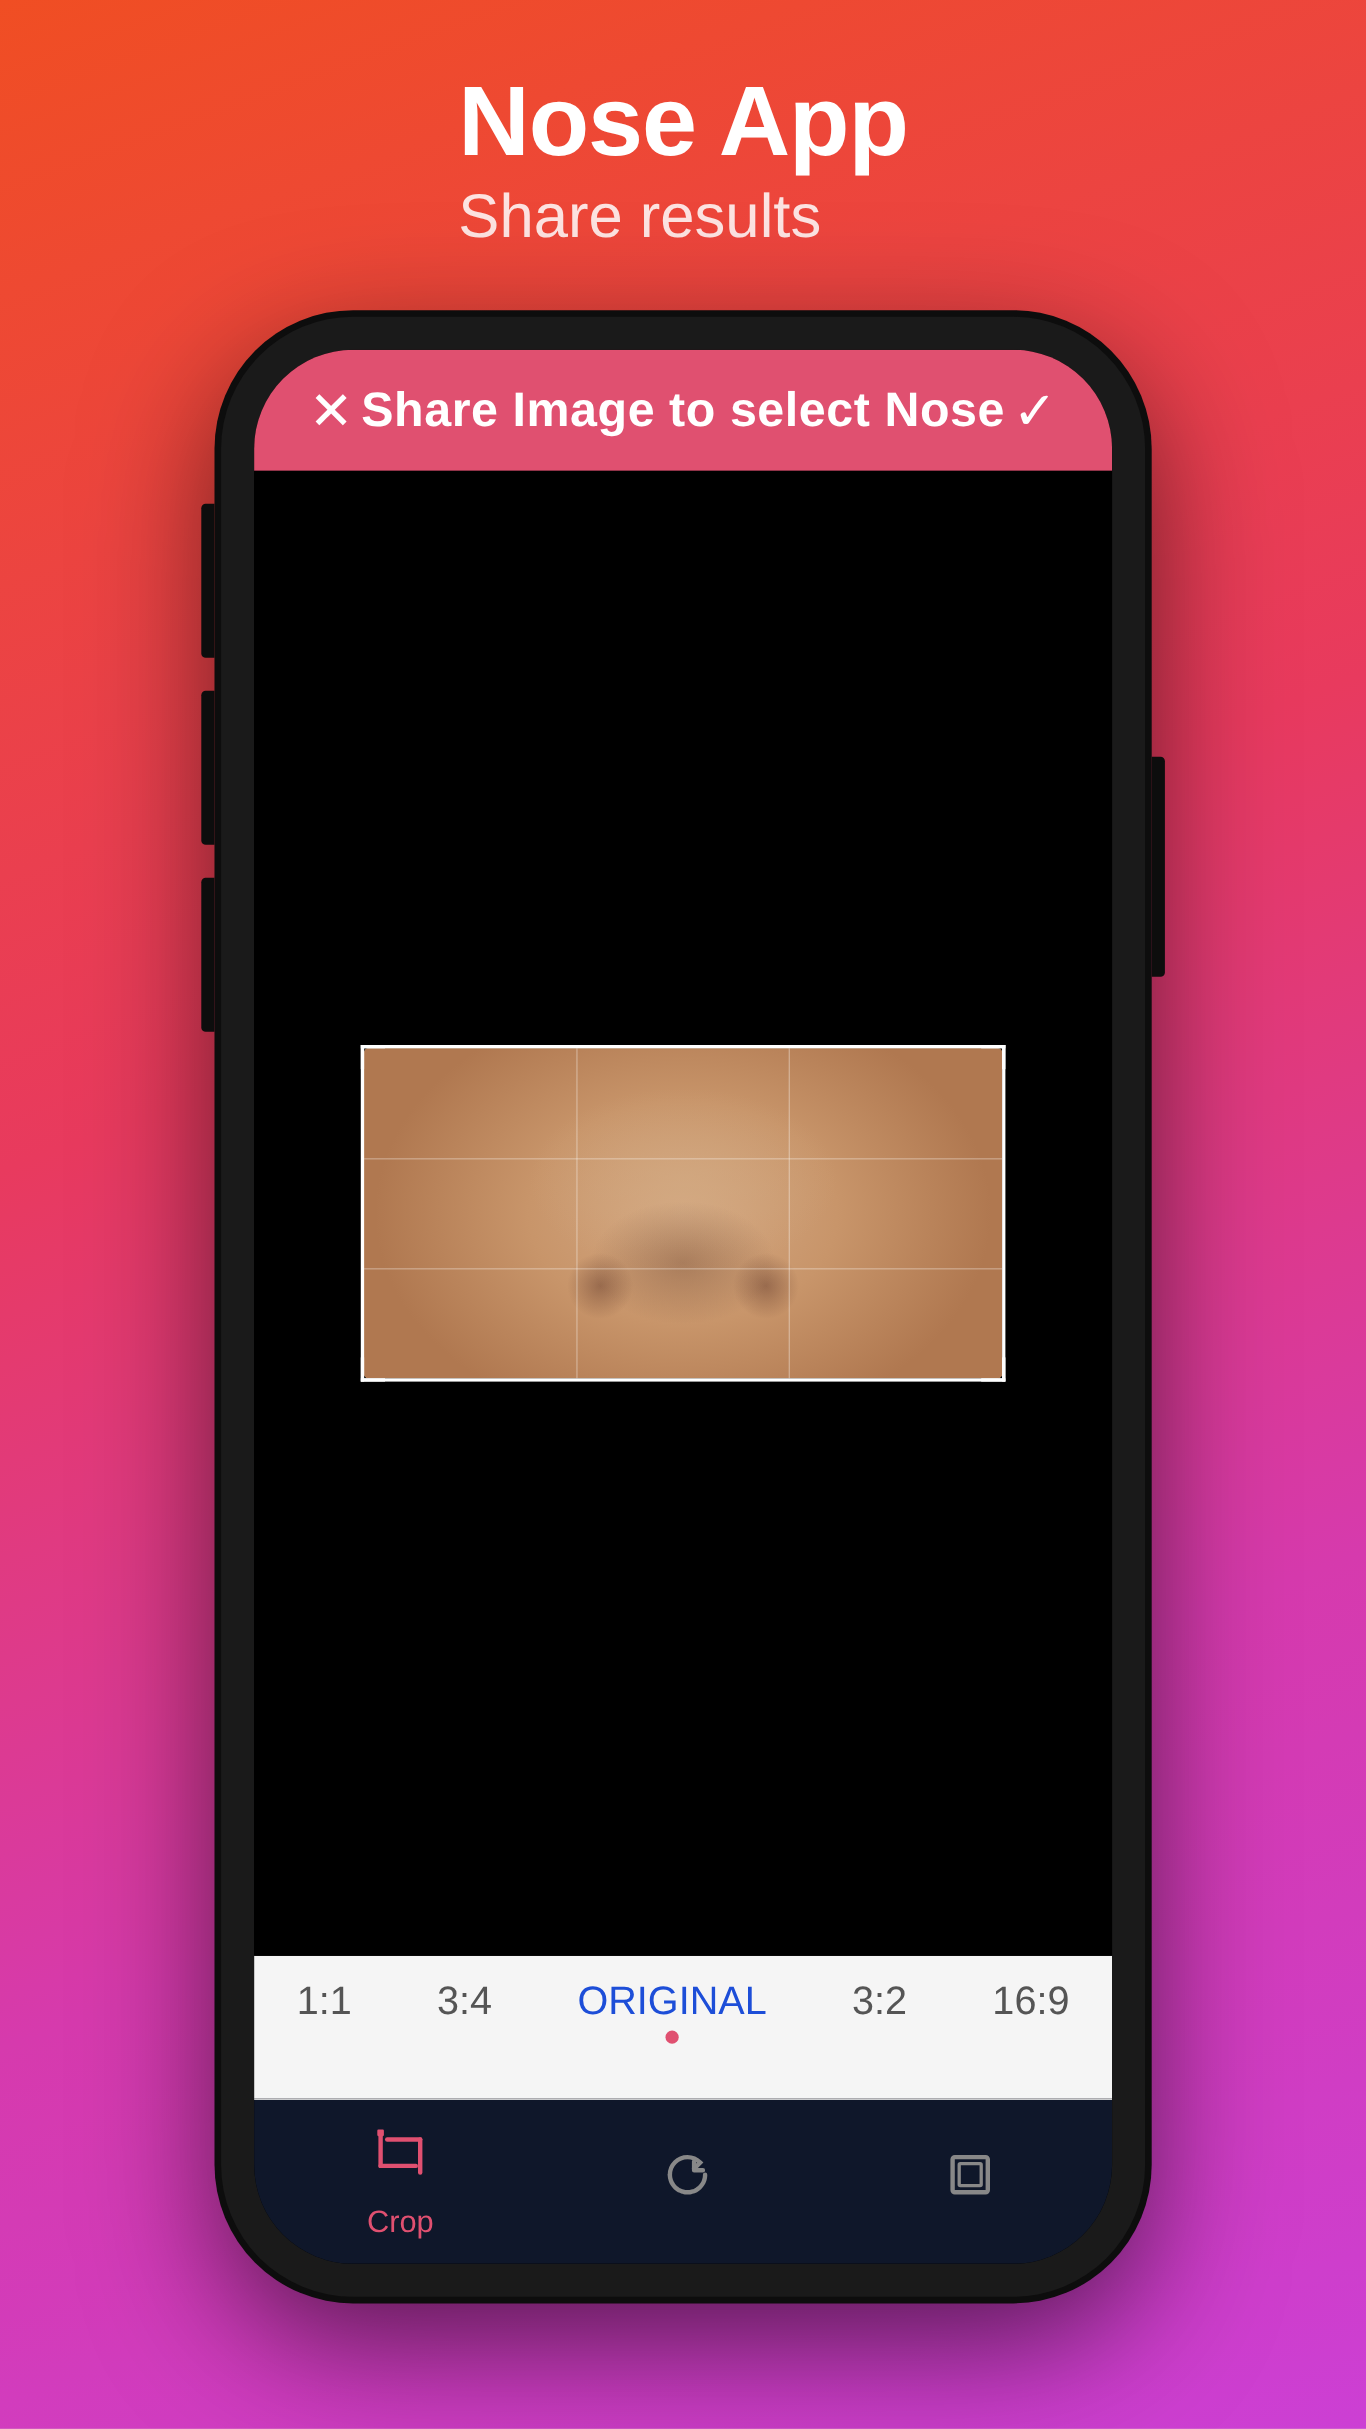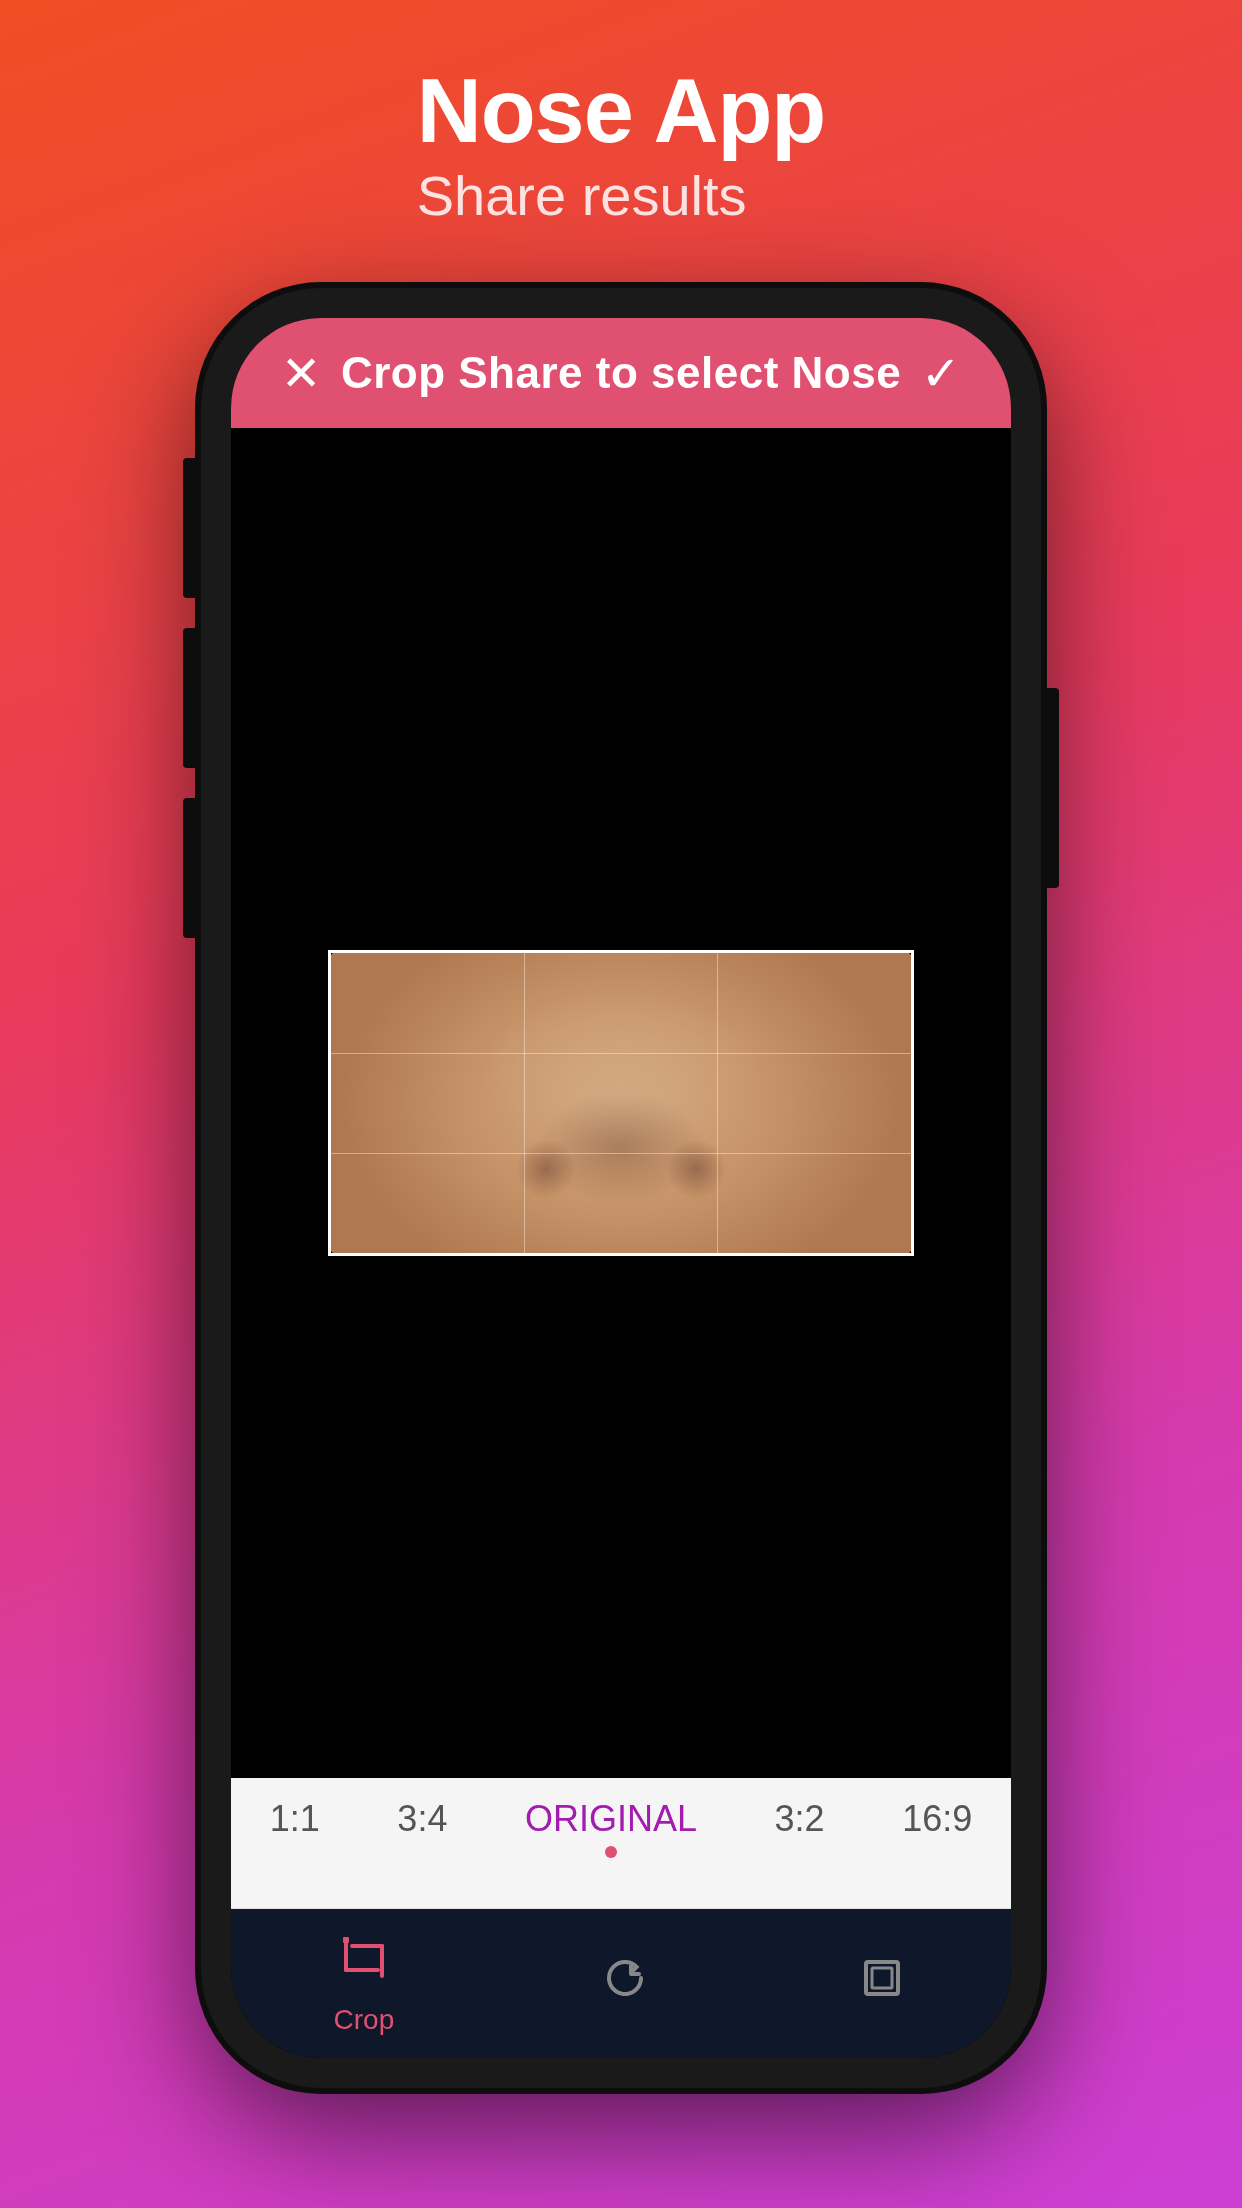--- a/index.html
+++ b/index.html
@@ -214,21 +214,21 @@
       color: #555555;
       font-weight: 500;
       cursor: pointer;
       display: flex;
       flex-direction: column;
       align-items: center;
       gap: 6px;
     }
 
     .ratio-option.active {
-      color: #a21caf;
+      color: #1d4ed8;
     }
 
     .ratio-dot {
       width: 12px;
       height: 12px;
       border-radius: 50%;
       background: #e05070;
     }
 
     
@@ -273,21 +273,21 @@
   <div class="app-title">Nose App</div>
   <div class="app-subtitle">Share results</div>
 </div>
 
 <div class="phone-wrapper">
   <div class="phone-outer">
     <div class="phone-screen">
 
       <div class="crop-header">
         <span class="header-icon">✕</span>
-        <span class="crop-header-title">Crop Share to select Nose</span>
+        <span class="crop-header-title">Share Image to select Nose</span>
         <span class="header-icon">✓</span>
       </div>
 
       <div class="image-area">
         <div class="crop-image-container">
 
           <div class="nose-image"></div>
 
           <div class="crop-grid">
             <div class="crop-grid-line-h" style="top: 33.3%;"></div>

